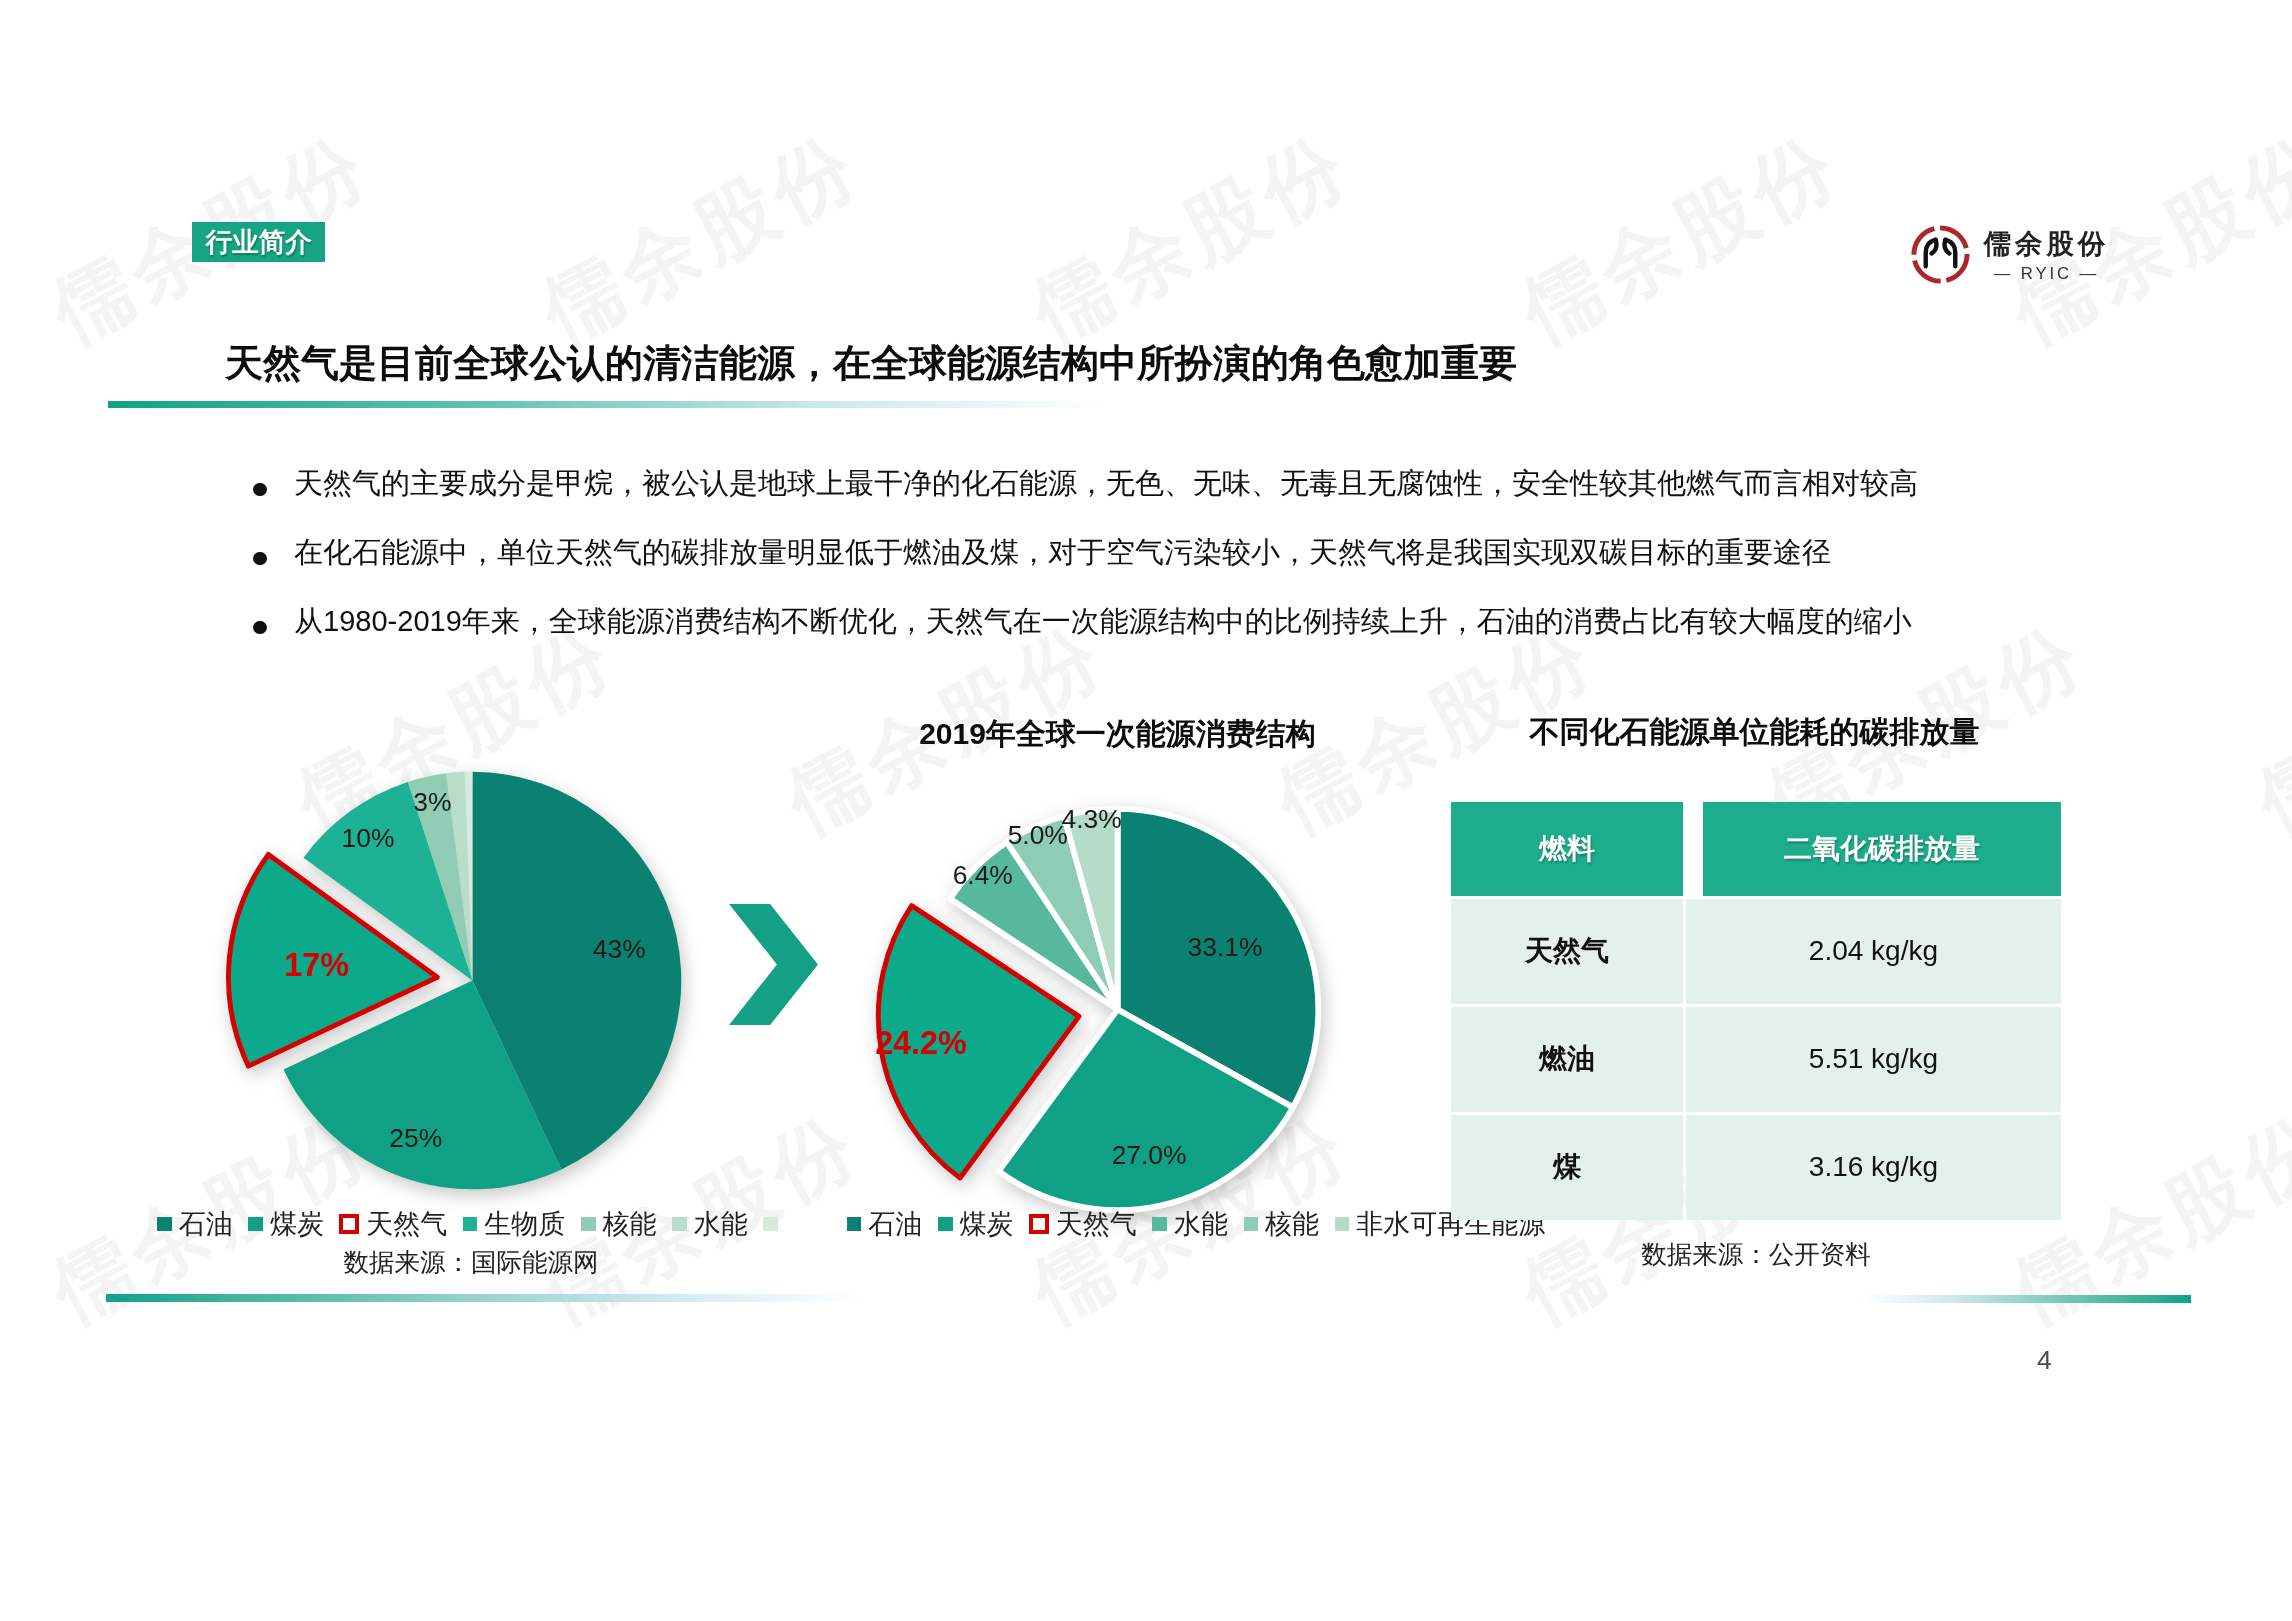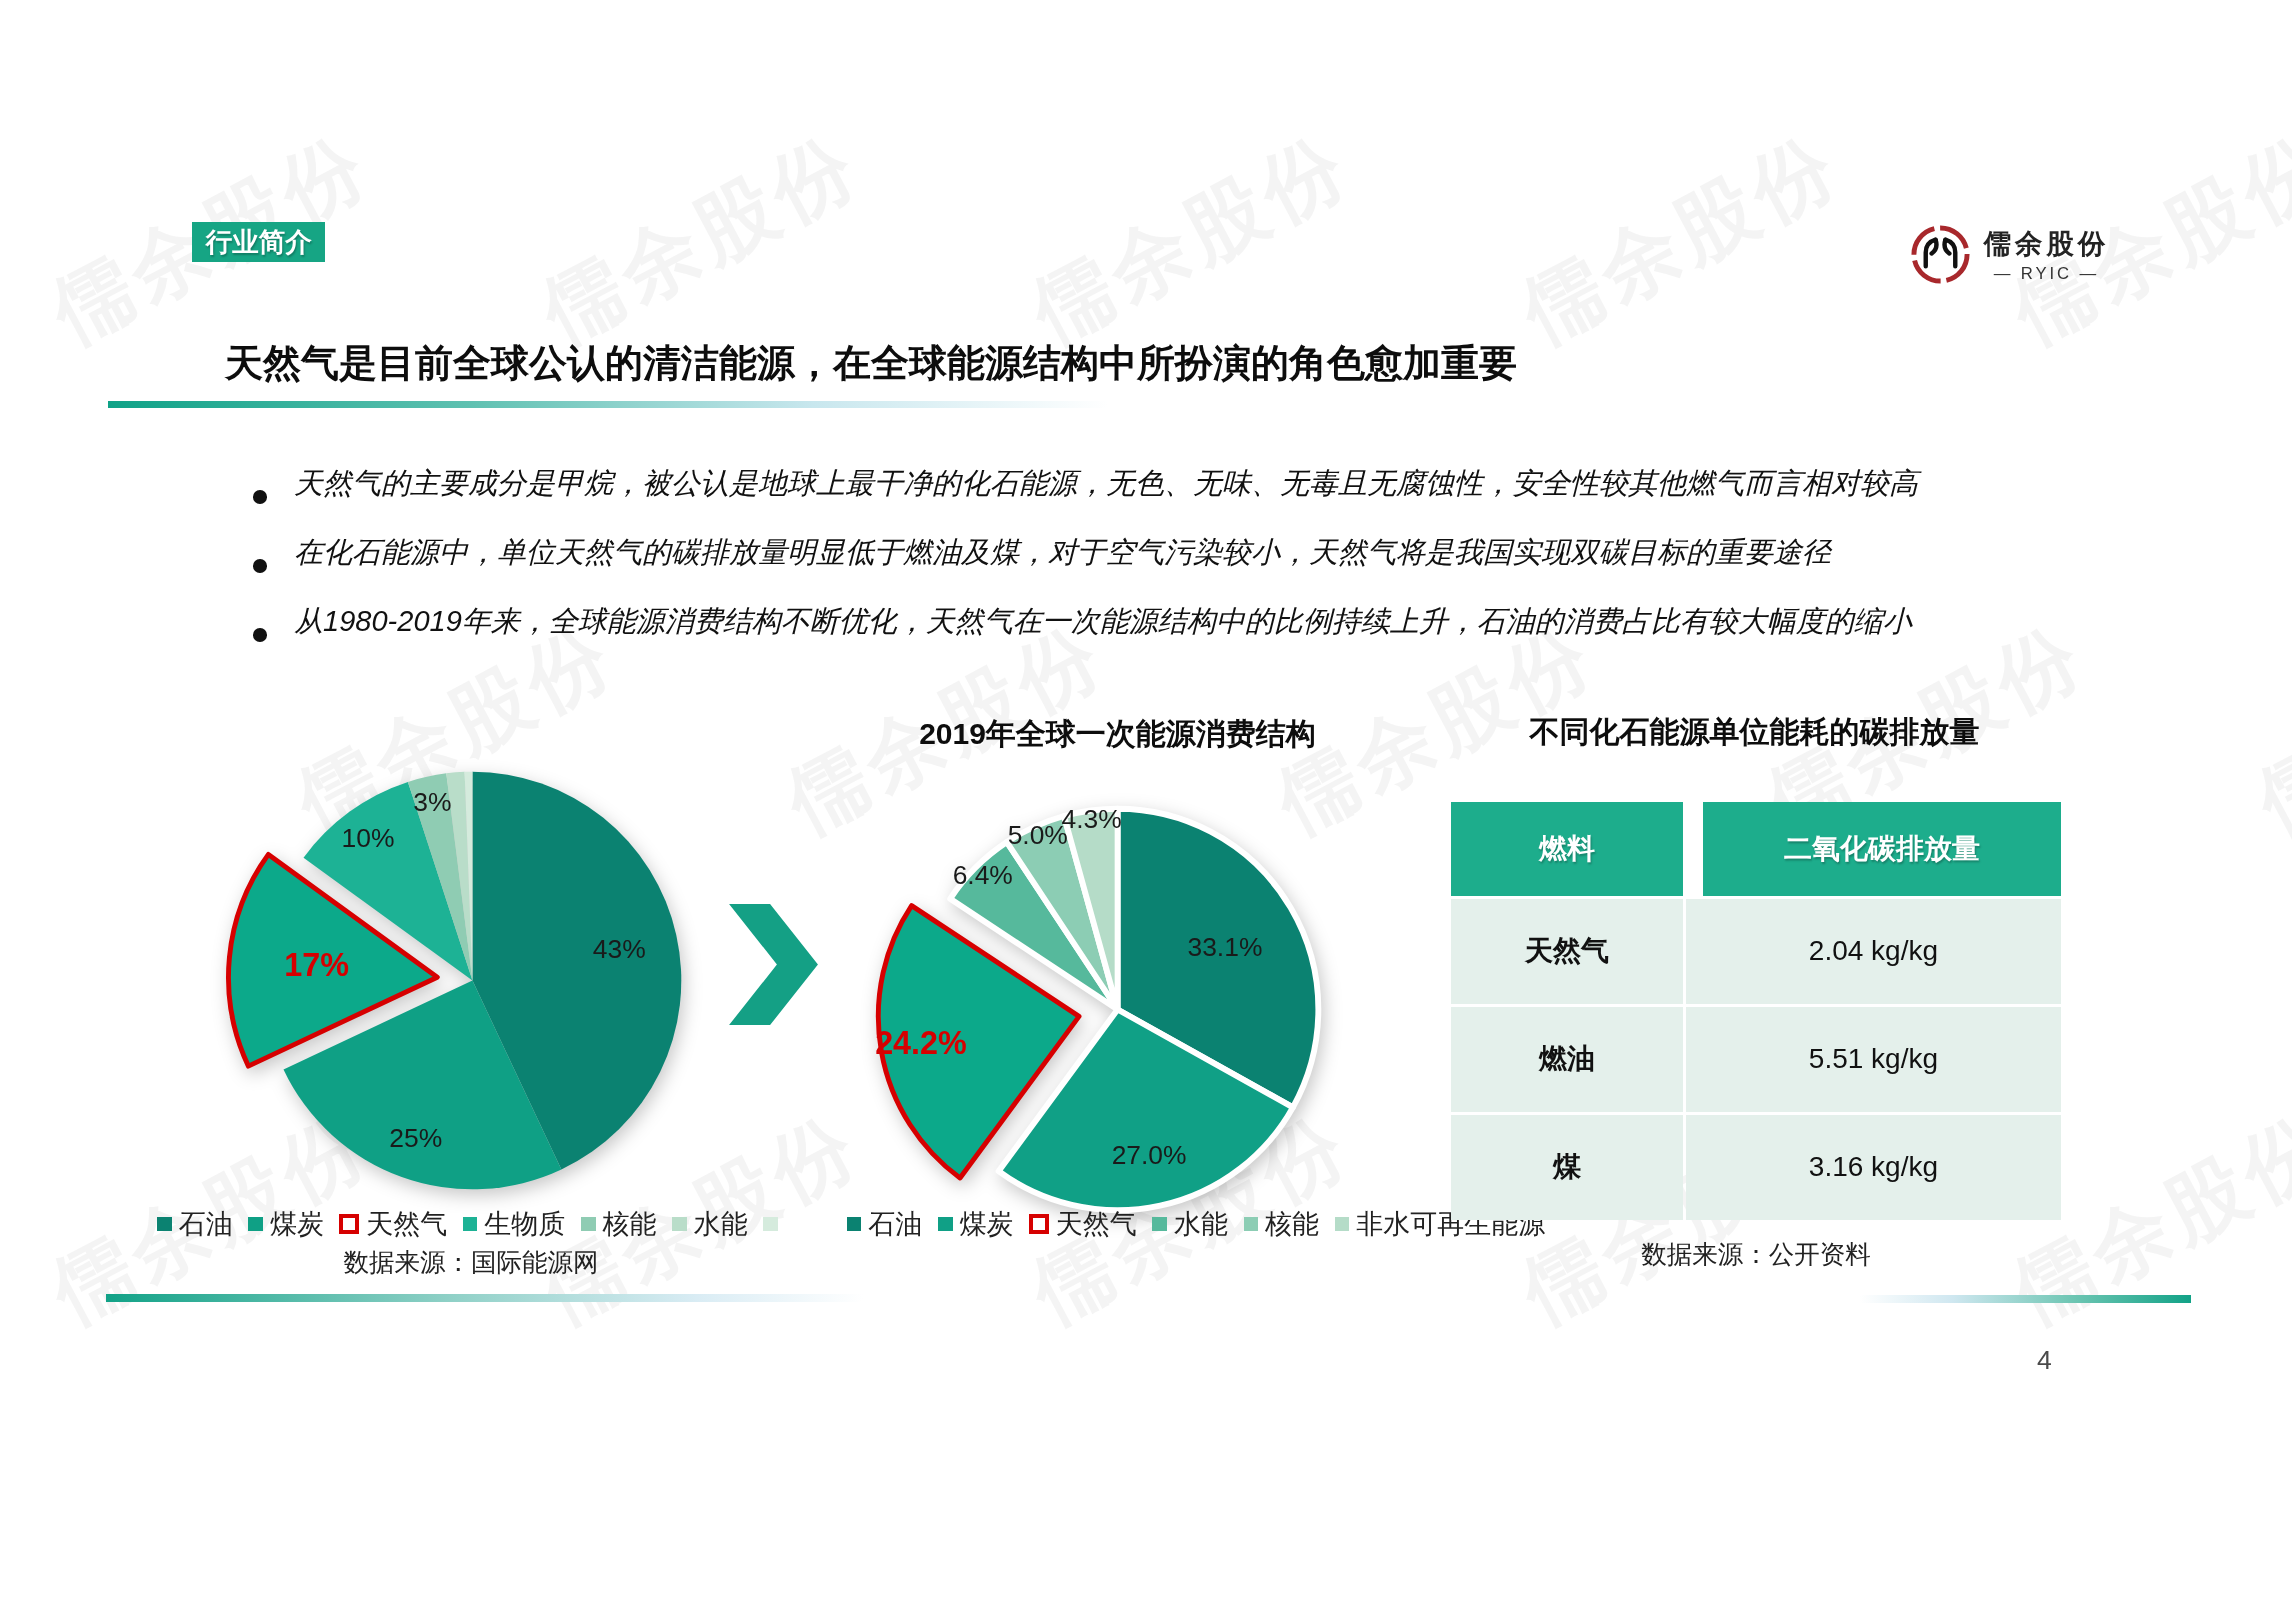--- a/index.html
+++ b/index.html
@@ -16,21 +16,21 @@
   .logo{position:absolute;left:1909px;top:223px;display:flex;align-items:center;gap:11.8px;}
   .logo-text{display:flex;flex-direction:column;align-items:center;}
   .logo-name{font-size:27.4px;font-weight:bold;color:#232323;letter-spacing:3.9px;}
   .logo-abbr{font-size:16.7px;color:#333;letter-spacing:2.9px;margin-top:2px;}
   
   .title{position:absolute;left:225px;top:338px;width:1862px;font-size:38px;font-weight:bold;color:#0d0d0d;}
   .title-underline{position:absolute;left:108px;top:401px;width:1137px;height:6.9px;
       background:linear-gradient(90deg,#0fa287 0%,#5fc1b1 32%,#c8e7ee 62%,rgba(255,255,255,0) 88%);}
   
   .bullets{position:absolute;left:253px;top:463px;width:1882px;}
-  .bullet{display:flex;align-items:flex-end;margin-bottom:28px;font-style:italic;}
+  .bullet{display:flex;align-items:center;margin-bottom:28px;}
   .dot{width:13.7px;height:13.7px;border-radius:50%;background:#111;margin:11.8px 27.4px 0 0;flex:0 0 13.7px;}
   .bullet-text{font-size:29px;color:#111;line-height:41px;}
   
   .chart-title{position:absolute;font-size:30px;font-weight:bold;text-align:center;color:#0d0d0d;}
   .source{position:absolute;font-size:25.5px;color:#222;text-align:center;}
   
   .pie-svg{position:absolute;filter:drop-shadow(3.9px 6.9px 8.8px rgba(0,0,0,0.22));}
   
   .legend{position:absolute;display:flex;justify-content:center;align-items:center;}
   .legend-item{display:flex;align-items:center;margin:0 7.8px;}

